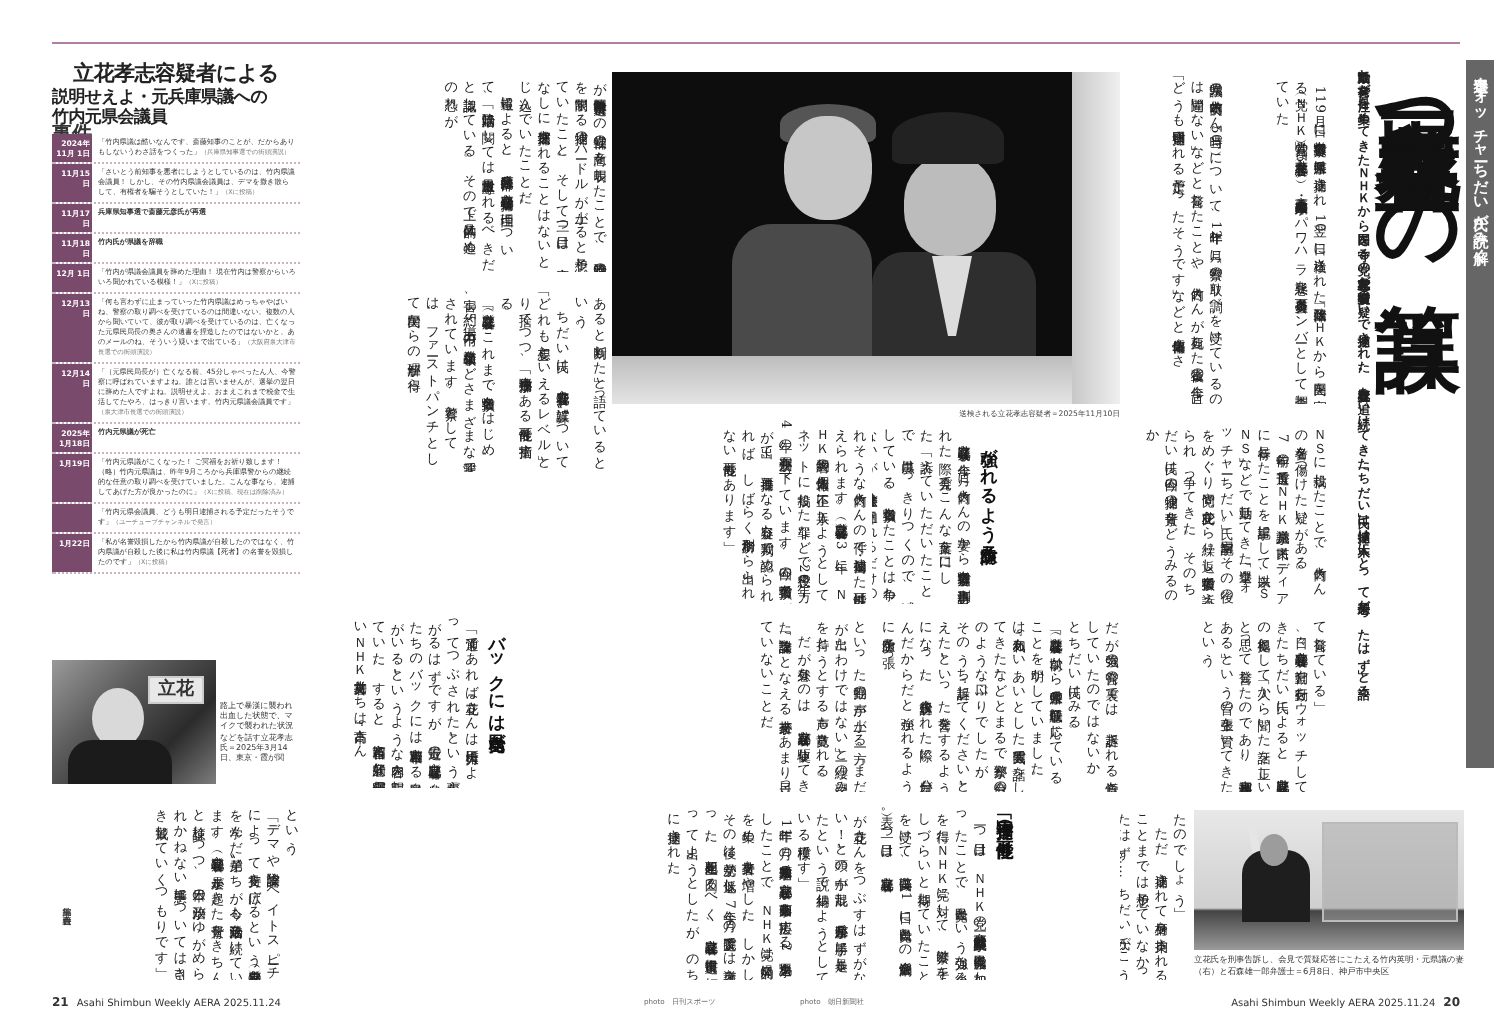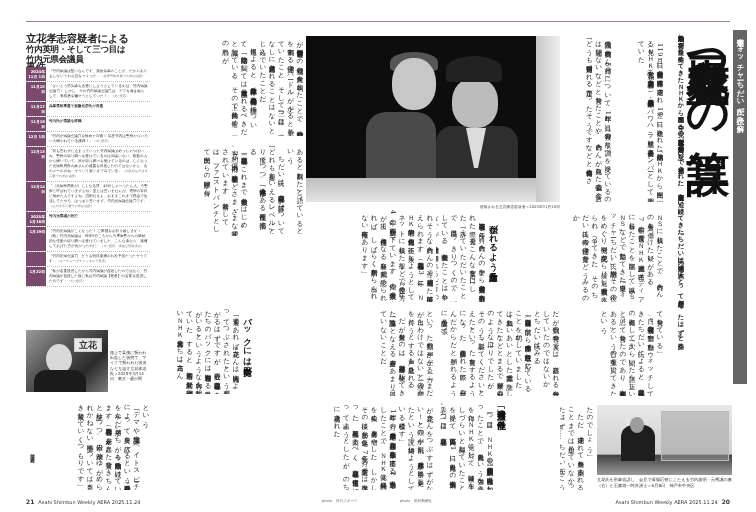--- a/index.html
+++ b/index.html
@@ -4,21 +4,21 @@
 <style>
   * { box-sizing: border-box; margin: 0; padding: 0; }
   html, body { width: 756px; height: 512px; background: #ffffff; overflow: hidden; }
   body { position: relative; font-family: "DejaVu Serif", "Liberation Serif", serif; color: #222; }
 
   .section-label { position: absolute; left: 26px; top: 12px; font-family: "DejaVu Sans", sans-serif; font-size: 10px; font-weight: bold; color: #333; margin-top: 48px; }
   .top-rule { position: absolute; left: 26px; right: 26px; top: 21px; height: 1px; background: #b07ea3; }
 
   
   .sidebar { position: absolute; left: 26px; top: 32px; width: 124px; }
-  .sb-title1 { font-family: Liberation Sans, sans-serif; font-weight: bold; font-size: 10.5px; line-height: 12px; color: #222; letter-spacing: -0.3px; }
+  .sb-title1 { font-family: Liberation Mono, monospace; font-weight: bold; font-size: 10.5px; line-height: 12px; color: #222; letter-spacing: -0.3px; text-align: center; }
   .sb-title2 { font-family: "DejaVu Sans", sans-serif; font-weight: bold; font-size: 8.5px; line-height: 10px; color: #222; letter-spacing: -0.3px; }
   .timeline { margin-top: 3px; width: 124px; }
   .tl-row { display: flex; border-bottom: 1px dotted #c9b3c3; }
   .tl-date { width: 20px; flex: none; background: #7a4a6c; color: #fff; font-family: "DejaVu Sans", sans-serif; font-size: 3.8px; line-height: 5px; font-weight: bold; padding: 2px 1px; text-align: right; }
   .tl-text { flex: 1; font-family: "DejaVu Sans", sans-serif; font-size: 3.6px; line-height: 5px; color: #333; padding: 2px 2px 2px 3px; }
   .tl-text.bold { font-weight: bold; }
   .tl-src { color: #777; font-size: 3.2px; }
 
   .sb-photo { position: absolute; left: 26px; top: 330px; width: 82px; height: 62px; background: linear-gradient(135deg, #9a9a9a 0%, #5c5c5c 35%, #2b2b2b 70%, #7d7d7d 100%); overflow: hidden; }
   .sb-photo .sign { position: absolute; right: 6px; top: 8px; width: 28px; height: 14px; border: 1px solid #ccc; background: #e8e8e8; color: #333; font-size: 9px; font-weight: bold; text-align: center; line-height: 13px; font-family: "DejaVu Sans", sans-serif; }
@@ -66,21 +66,21 @@
   .photo-credit { position: absolute; top: 499px; font-family: "DejaVu Sans", sans-serif; font-size: 3.6px; color: #666; }
 </style>
 </head>
 <body>
 
 <div class="section-label">事件</div>
 <div class="top-rule"></div>
 
 <div class="sidebar">
   <div class="sb-title1">立花孝志容疑者による</div>
-  <div class="sb-title2">竹内英明・そして三つ目は</div>
+  <div class="sb-title2">説明せえよ・元兵庫県議への</div>
   <div class="sb-title2">竹内元県会議員</div>
   <div class="timeline">
     <div class="tl-row">
         <div class="tl-date">2024年 11月 1日</div>
         <div class="tl-text"><span>「竹内県議は酷いなんです、斎藤知事のことが、だからありもしないうわさ話をつくった」</span><span class="tl-src">（兵庫県知事選での街頭演説）</span></div>
       </div>
     <div class="tl-row">
         <div class="tl-date">11月15日</div>
         <div class="tl-text"><span>「さいとう前知事を悪者にしようとしているのは、竹内県議会議員！ しかし、その竹内県議会議員は、デマを撒き散らして、有権者を騙そうとしていた！」</span><span class="tl-src">（Xに投稿）</span></div>
       </div>

